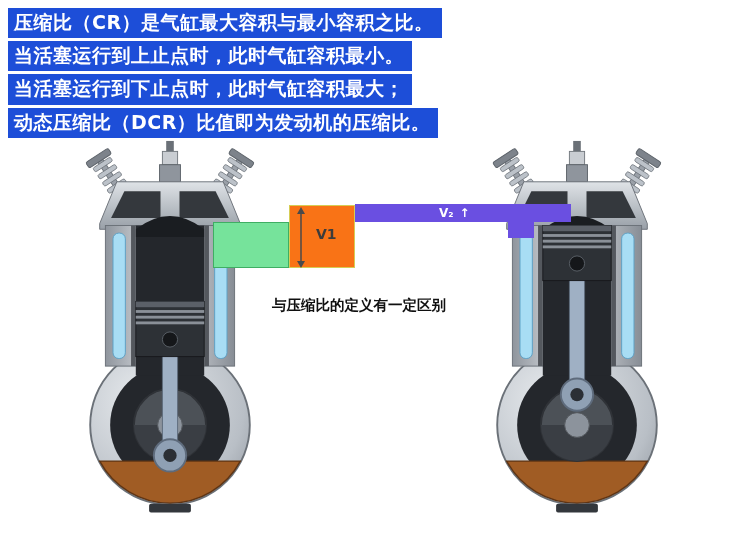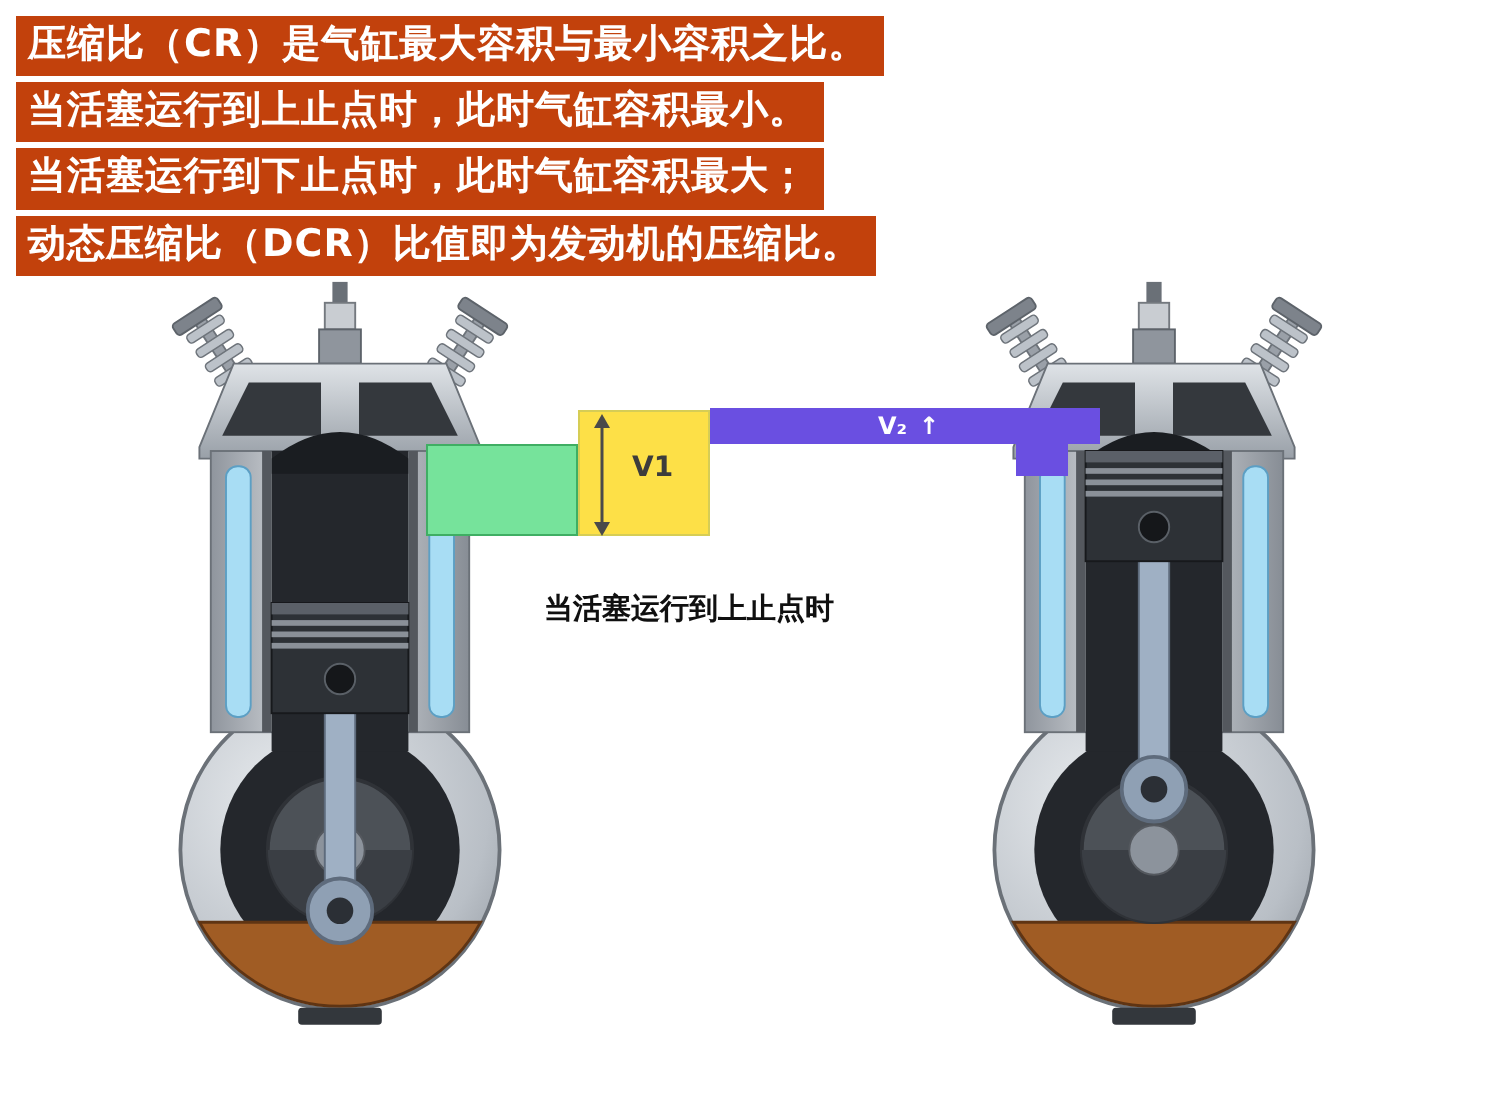--- a/index.html
+++ b/index.html
@@ -8,35 +8,35 @@
     position: relative;
     width: 744px;
     height: 558px;
     background: #ffffff;
     overflow: hidden;
     font-family: "DejaVu Sans", "Liberation Sans", sans-serif;
   }
   .hdr { position: absolute; left: 8px; top: 8px; z-index: 10; }
   .hdr .line {
     display: table;
-    background: #c2410c;
+    background: #1d4ed8;
     color: #ffffff;
     font-weight: bold;
     font-size: 19px;
     line-height: 1.22;
     padding: 3px 8px 4px 6px;
     margin-bottom: 3px;
     letter-spacing: 0.5px;
     white-space: nowrap;
   }
   .engine { position: absolute; top: 140px; width: 230px; height: 380px; z-index: 1; }
   .vol { position: absolute; }
   .green  { left: 213px; top: 222px; width: 76px;  height: 46px; border: 1px solid #3fae63; z-index: 5; }
   .yellow { left: 289px; top: 205px; width: 66px;  height: 63px; border: 1px solid #d6cd55; z-index: 6; }
-  .purple { left: 355px; top: 204px; width: 195px; height: 18px; z-index: 6; }
+  .purple { left: 355px; top: 204px; width: 216px; height: 18px; z-index: 6; }
   .purple-drop { left: 508px; top: 221px; width: 26px; height: 17px; z-index: 5; }
   .dim-arrow { position: absolute; left: 3px; top: 0; }
   .v1label {
     position: absolute; left: 26px; top: 20px;
     color: #3c3c3c; font-size: 14px; font-weight: bold;
   }
   .v2label {
     position: absolute; left: 84px; top: 2px;
     color: #ffffff; font-size: 12px; font-weight: bold;
     display: flex; gap: 6px; align-items: center;
@@ -214,35 +214,35 @@
           <rect x="84" y="90" width="72" height="6" fill="#5b6068"></rect>
           <rect x="84" y="99" width="72" height="3" fill="#8a9098"></rect>
           <rect x="84" y="105" width="72" height="3" fill="#8a9098"></rect>
           <rect x="84" y="111" width="72" height="3" fill="#8a9098"></rect>
           <circle cx="120" cy="130" r="8" fill="#15171a" stroke="#5a6067"></circle>
         </g>
       </svg></div>
 
   <div class="vol green" style="background-color: rgb(118, 227, 155);"></div>
 
-  <div class="vol yellow" style="background-color: #fde047;">
+  <div class="vol yellow" style="background-color: #f97316;">
     <svg class="dim-arrow" width="16" height="63">
       <line x1="8" y1="6" x2="8" y2="57" stroke="#4a4a4a" stroke-width="1.5"></line>
       <polygon points="8,1 4,8 12,8" fill="#4a4a4a"></polygon>
       <polygon points="8,62 4,55 12,55" fill="#4a4a4a"></polygon>
     </svg>
     <span class="v1label">V1</span>
   </div>
 
   <div class="vol purple" style="background-color: rgb(106, 79, 225);">
     <span class="v2label">
       <span>V₂</span>
       <span>↑</span>
     </span>
   </div>
 
   <div class="vol purple-drop" style="background-color: rgb(106, 79, 225);"></div>
 
   <div class="caption">
-    <div>当活塞运行到上止点时</div>
+    <div>与压缩比的定义有一定区别</div>
   </div>
 
 </div>
 
 </body></html>

